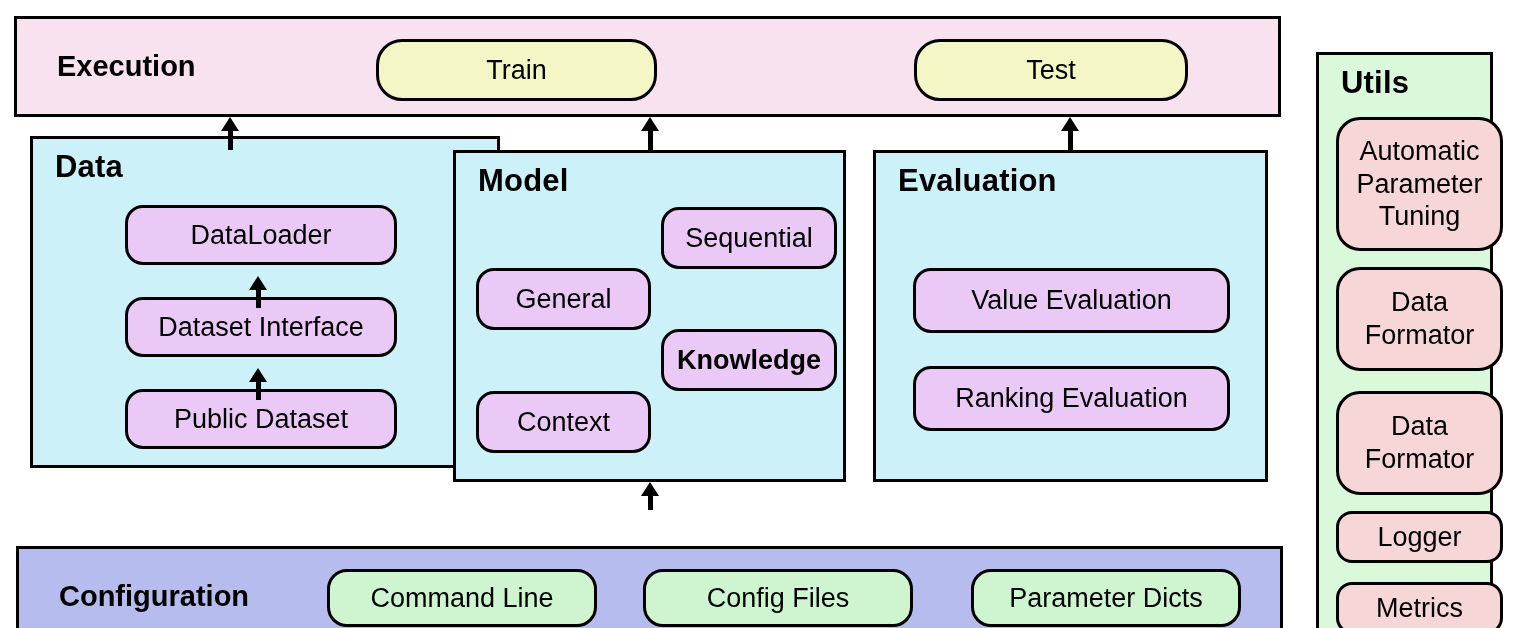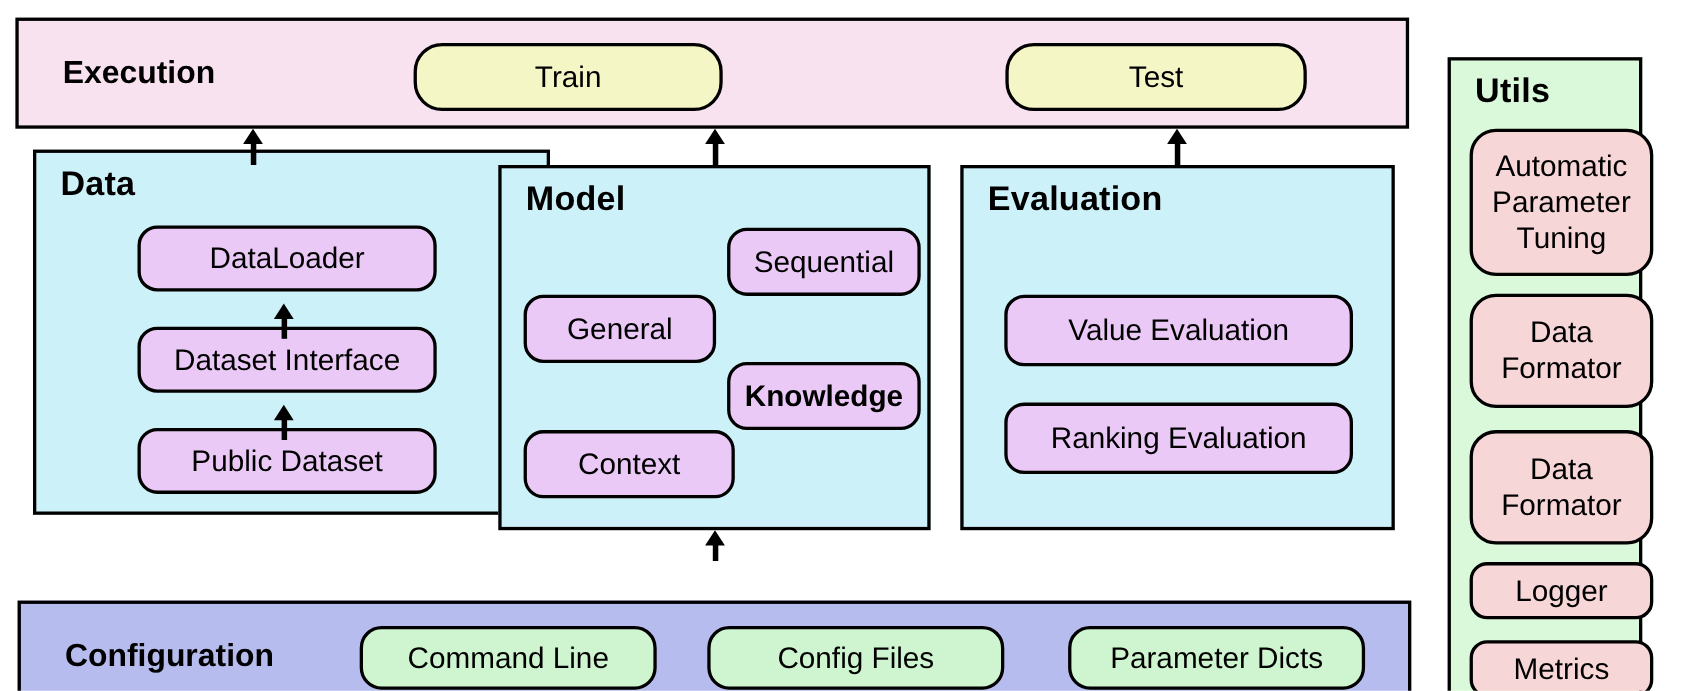--- a/index.html
+++ b/index.html
@@ -55,21 +55,21 @@
   #test-button  { left: 897px; top: 20px; width: 274px; height: 62px; }
 
   .component-node { background: var(--component-bg, #ebc9f6); border-radius: 18px; }
   #dataloader-box        { left: 92px; top: 66px;  width: 272px; height: 60px; }
   #dataset-interface-box { left: 92px; top: 158px; width: 272px; height: 60px; }
   #public-dataset-box    { left: 92px; top: 250px; width: 272px; height: 60px; }
 
   #sequential-box { left: 205px; top: 54px;  width: 176px; height: 62px; }
   #general-box    { left: 20px;  top: 115px; width: 175px; height: 62px; }
   #knowledge-box  { left: 205px; top: 176px; width: 176px; height: 62px; font-weight: bold; }
-  #context-box    { left: 20px;  top: 238px; width: 192px; height: 62px; }
+  #context-box    { left: 20px;  top: 238px; width: 175px; height: 62px; }
 
   #value-evaluation-box   { left: 37px; top: 115px; width: 317px; height: 65px; }
   #ranking-evaluation-box { left: 37px; top: 213px; width: 317px; height: 65px; }
 
   .config-node { background: var(--config-item-bg, #cef5cf); border-radius: 20px; }
   #command-line-box    { left: 308px; top: 20px; width: 270px; height: 58px; }
   #config-files-box    { left: 624px; top: 20px; width: 270px; height: 58px; }
   #parameter-dicts-box { left: 952px; top: 20px; width: 270px; height: 58px; }
 
   .utils-node { background: var(--utils-item-bg, #f7d6d7); border-radius: 24px; }

